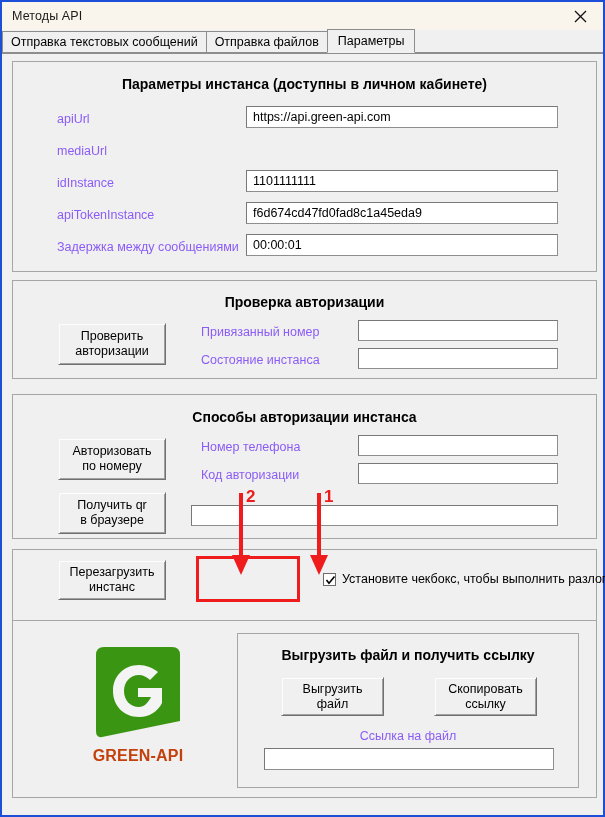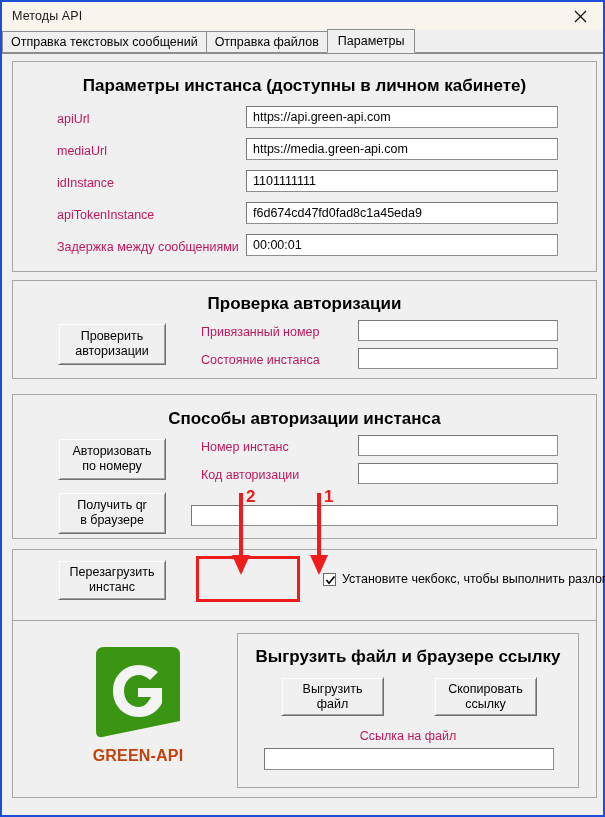--- a/index.html
+++ b/index.html
@@ -74,24 +74,24 @@
   }
   .panel{
     position:absolute;
     border:1px solid #a6a6a6;
     background:#f0f0f0;
     box-sizing:border-box;
   }
   .panel-title{
     position:absolute;left:0;right:0;
     text-align:center;
-    font-weight:bold;font-size:17px;color:#000;
+    font-weight:bold;font-size:14px;color:#000;
   }
   .fld-label{
-    position:absolute;font-size:12.5px;color:#be185d;white-space:nowrap;
+    position:absolute;font-size:12.5px;color:#8b5cf6;white-space:nowrap;
   }
   .txtbox{
     position:absolute;box-sizing:border-box;
     background:#fff;
     border:1px solid #8e8e8e;
     border-top-color:#787878;
     border-left-color:#787878;
     font-family:"Liberation Sans","DejaVu Sans",sans-serif;
     font-size:12.5px;color:#000;
     padding:0 0 0 6px;
@@ -171,21 +171,20 @@
 
   <div class="content">
 
     <div class="panel" style="left:10px;top:7px;width:585px;height:211px;">
       <div class="panel-title" style="top:14px;">Параметры инстанса (доступны в личном кабинете)</div>
 
       <div class="fld-label" style="left:44px;top:50px;">apiUrl</div>
       <input class="txtbox" style="left: 233px; top: 44px; width: 312px; height: 22px;" value="https://api.green-api.com">
 
       <div class="fld-label" style="left:44px;top:82px;">mediaUrl</div>
-      <input class="txtbox" style="left: 233px; top: 76px; width: 312px; height: 22px;" value="https://media.green-api.com">
 
       <div class="fld-label" style="left:44px;top:114px;">idInstance</div>
       <input class="txtbox" style="left: 233px; top: 108px; width: 312px; height: 22px;" value="1101111111">
 
       <div class="fld-label" style="left:44px;top:146px;">apiTokenInstance</div>
       <input class="txtbox" style="left: 233px; top: 140px; width: 312px; height: 22px;" value="f6d674cd47fd0fad8c1a45eda9">
 
       <div class="fld-label" style="left:44px;top:178px;">Задержка между сообщениями</div>
       <input class="txtbox" style="left: 233px; top: 172px; width: 312px; height: 22px;" value="00:00:01">
     </div>
@@ -205,21 +204,21 @@
 
     <div class="panel" style="left:10px;top:340px;width:585px;height:145px;">
       <div class="panel-title" style="top:14px;">Способы авторизации инстанса</div>
 
       <div class="btn" style="left:45px;top:97px;width:108px;height:42px;">Получить qr
 в браузере</div>
 
       <div class="btn" style="left:45px;top:43px;width:108px;height:42px;">Авторизовать
 по номеру</div>
 
-      <div class="fld-label" style="left:188px;top:45px;">Номер инстанс</div>
+      <div class="fld-label" style="left:188px;top:45px;">Номер телефона</div>
       <input class="txtbox" style="left: 345px; top: 40px; width: 200px; height: 21px;" value="">
 
       <div class="fld-label" style="left:188px;top:73px;">Код авторизации</div>
       <input class="txtbox" style="left: 345px; top: 68px; width: 200px; height: 21px;" value="">
 
       <input class="txtbox" style="left: 178px; top: 110px; width: 367px; height: 21px;" value="">
     </div>
 
     <div class="panel" style="left:10px;top:495px;width:585px;height:77px;">
       <div class="btn" style="left:45px;top:10px;width:108px;height:40px;">Перезагрузить
@@ -240,21 +239,21 @@
 
       <div class="logo-wrap" style="left:55px;top:22px;width:140px;height:130px;">
         <svg width="100" height="100" viewBox="0 0 100 100" style="position:absolute;left:20px;top:0;">
           <path d="M8 12 Q8 4 16 4 L84 4 Q92 4 92 12 L92 78 L14 94 Q8 95 8 88 Z" fill="#3a9612"></path>
           <path d="M51 22 C36 22 25 33 25 48 C25 63 36 74 51 74 C62 74 70 68 74 60 L74 45 L50 45 L50 54 L63 54 C60 60 56 64 51 64 C42 64 36 57 36 48 C36 39 42 32 51 32 C55 32 59 34 62 37 L70 29 C65 25 58 22 51 22 Z" fill="#f4f4f4"></path>
         </svg>
         <div class="logo-text" style="top:104px;">GREEN-API</div>
       </div>
 
       <div class="panel" style="left:224px;top:12px;width:342px;height:155px;">
-        <div class="panel-title" style="top:13px;">Выгрузить файл и браузере ссылку</div>
+        <div class="panel-title" style="top:13px;">Выгрузить файл и получить ссылку</div>
 
         <div class="btn" style="left:43px;top:43px;width:103px;height:39px;">Выгрузить
 файл</div>
 
         <div class="btn" style="left:196px;top:43px;width:103px;height:39px;">Скопировать
 ссылку</div>
 
         <div class="fld-label" style="left:0;right:0;top:95px;text-align:center;">Ссылка на файл</div>
 
         <input class="txtbox" style="left: 26px; top: 114px; width: 290px; height: 22px;" value="">

